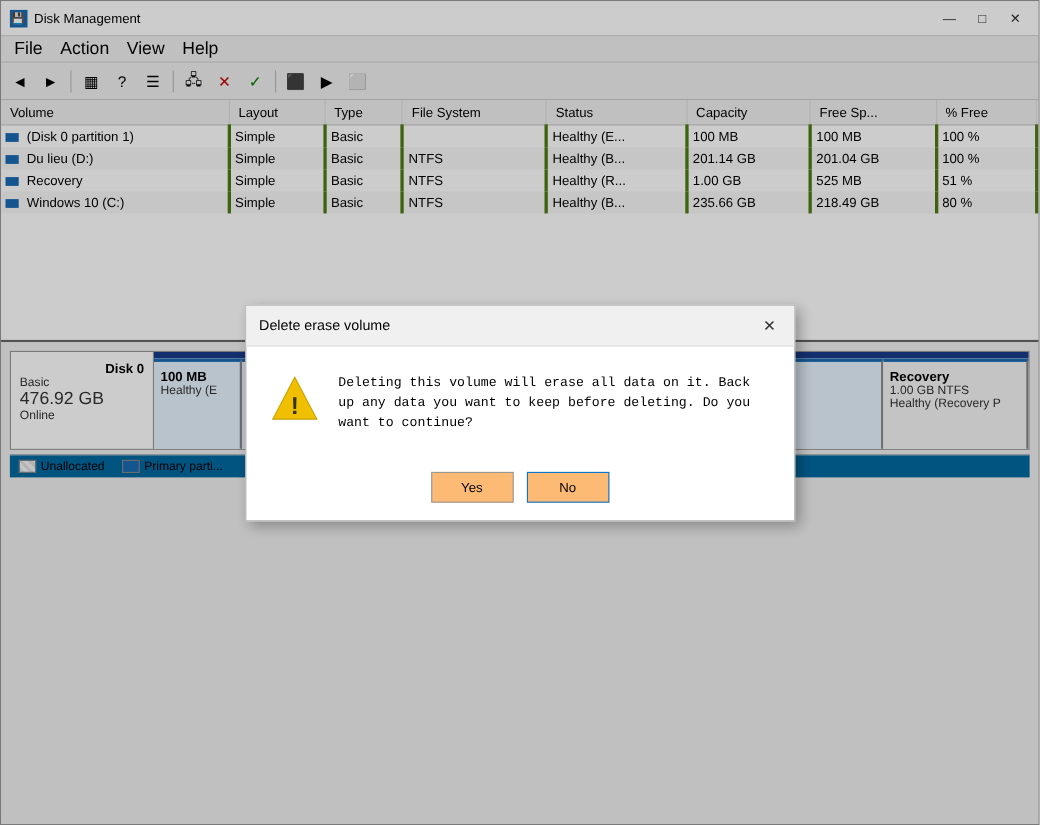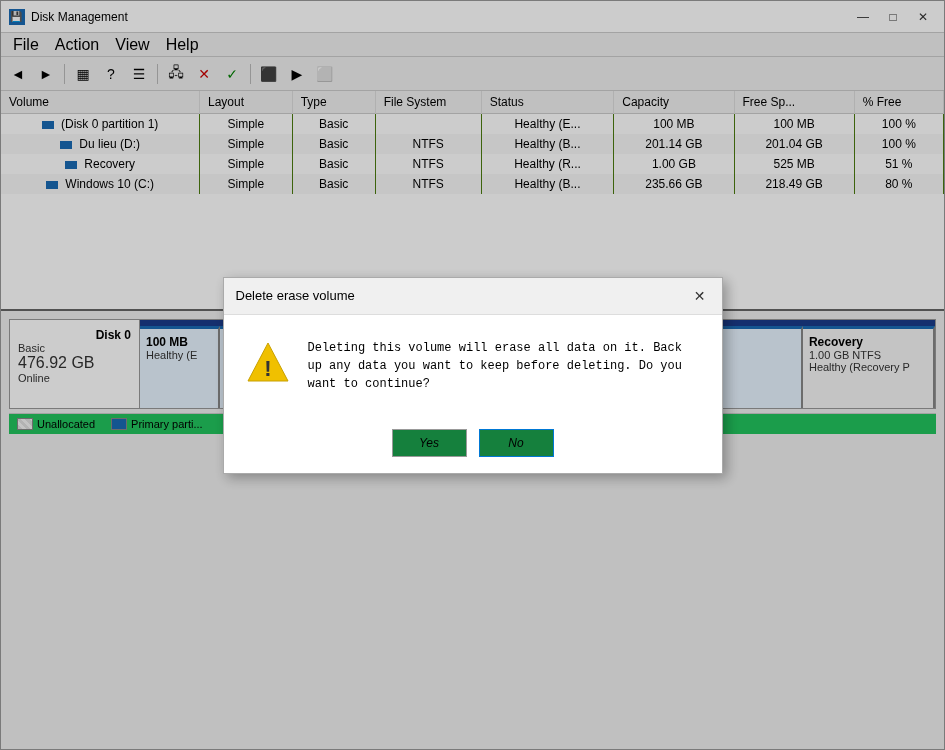--- a/index.html
+++ b/index.html
@@ -141,24 +141,23 @@
       padding: 4px 8px;
       border-right: 1px solid #ddd;
       font-weight: normal;
       font-size: 12px;
       white-space: nowrap;
       cursor: pointer;
       user-select: none;
     }
 
     .disk-table td {
-      padding: 3px 16px;
-      border-right: 1px solid #4d7c0f;
+      padding: 3px 4px;
+      border-right: 3px solid #4d7c0f;
       white-space: nowrap;
-      text-align: center;
     }
 
     .disk-table tr:nth-child(even) {
       background: #f8f8f8;
     }
 
     
     .disk-map-area {
       flex: 1;
       background: #f0f0f0;
@@ -247,21 +246,21 @@
       font-size: 11px;
       color: #333;
     }
 
     
     .legend-bar {
       display: flex;
       align-items: center;
       gap: 16px;
       padding: 4px 8px;
-      background: #22c55e;
+      background: #0369a1;
       border-top: 1px solid #ccc;
       font-size: 11px;
       flex-shrink: 0;
     }
 
     .legend-item {
       display: flex;
       align-items: center;
       gap: 4px;
     }
@@ -356,25 +355,24 @@
       padding: 12px 20px 16px;
       display: flex;
       justify-content: center;
       gap: 12px;
     }
 
     .dialog-btn {
       min-width: 75px;
       height: 28px;
       border: 1px solid #999;
-      background: #15803d;
+      background: #fdba74;
       cursor: pointer;
       font-size: 12px;
       padding: 0 16px;
-      font-style: italic;
     }
 
     .dialog-btn.primary {
       border: 1px solid #0078d4;
     }
   </style>
 </head>
 <body>
 
 <div class="window">

